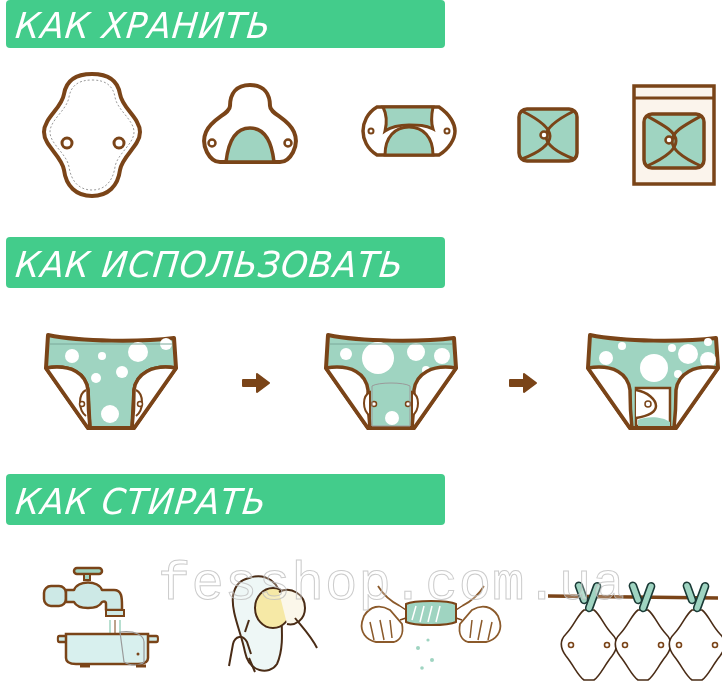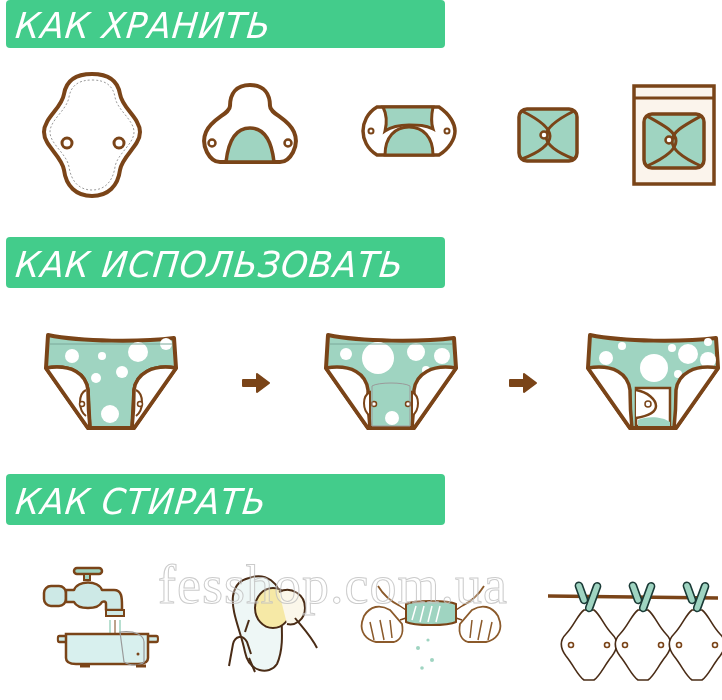--- a/index.html
+++ b/index.html
@@ -10,21 +10,21 @@
   }
   .banner-text {
     position: absolute; left: 10px; top: 0; height: 48px; line-height: 50px;
     color: #ffffff; font-family: "DejaVu Sans", sans-serif; font-style: oblique;
     font-size: 34px; letter-spacing: 1px; white-space: nowrap;
     transform: skewX(-6deg) scaleY(1.05);
   }
   .ill { position: absolute; }
   .watermark {
     position: absolute; left: 158px; top: 554px;
-    font-family: Liberation Serif, serif; font-size: 54px; letter-spacing: 1px;
+    font-family: Liberation Mono, monospace; font-size: 54px; letter-spacing: 1px;
     color: rgba(255,255,255,0.25);
     -webkit-text-stroke: 1px rgba(190,190,190,0.8);
     white-space: nowrap; pointer-events: none;
   }
 </style>
 </head>
 <body>
 
 <div class="banner" style="top:0;">
   <span class="banner-text">КАК ХРАНИТЬ</span>

